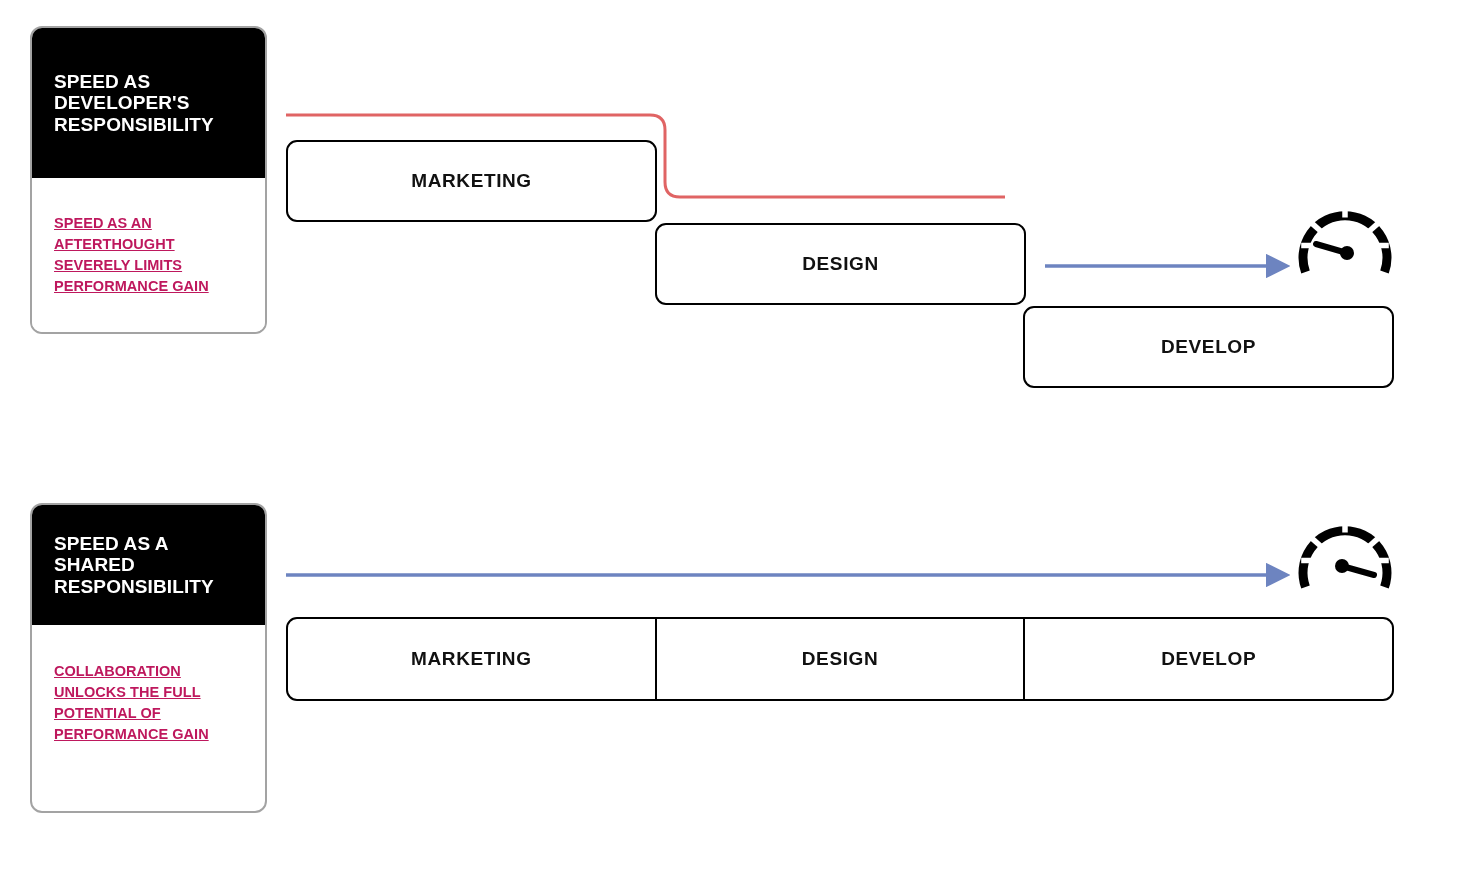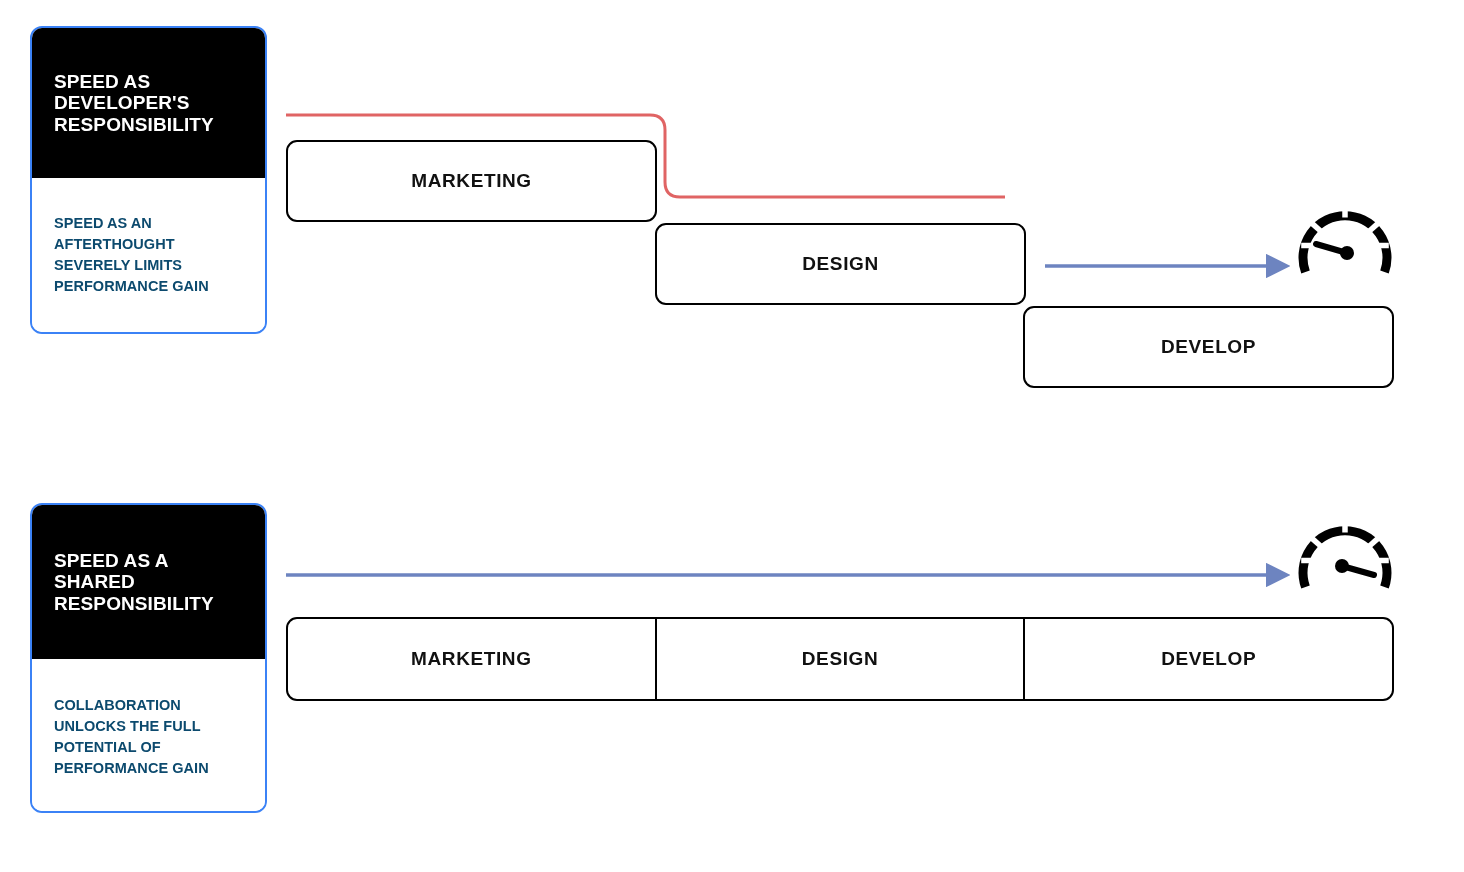--- a/index.html
+++ b/index.html
@@ -16,21 +16,21 @@
     width: 1464px;
     height: 872px;
     background: #ffffff;
     overflow: hidden;
   }
 
   
   .info-card {
     position: absolute;
     width: 237px;
-    border: 2px solid #3b82f6;
+    border: 2px solid #a3a3a3;
     border-radius: 12px;
     background: #ffffff;
     overflow: hidden;
     box-sizing: border-box;
   }
   .info-card-head {
     background: #000000;
     color: #ffffff;
     box-sizing: border-box;
     display: flex;
@@ -38,41 +38,42 @@
   }
   .info-card-head-text {
     font-size: 19px;
     font-weight: bold;
     line-height: 1.12;
     letter-spacing: 0.1px;
     padding: 0 22px;
   }
   .info-card-body {
     background: #ffffff;
-    color: #0c4a6e;
-    box-sizing: border-box;
-    display: flex;
-    align-items: center;
+    color: #be185d;
+    box-sizing: border-box;
+    display: flex;
+    align-items: center;
+    text-decoration: underline;
   }
   .info-card-body-text {
     font-size: 14.5px;
     font-weight: bold;
     line-height: 1.45;
     letter-spacing: 0.05px;
     padding: 0 22px;
   }
 
   
   #card-top { left: 30px; top: 26px; height: 308px; }
   #card-top .info-card-head { height: 150px; }
   #card-top .info-card-body { height: 154px; }
 
   
   #card-bottom { left: 30px; top: 503px; height: 310px; }
-  #card-bottom .info-card-head { height: 154px; align-items: center; }
+  #card-bottom .info-card-head { height: 120px; align-items: center; }
   #card-bottom .info-card-body { height: 156px; }
 
   
   .stage-box {
     position: absolute;
     border: 2.5px solid #000000;
     border-radius: 11px;
     background: #ffffff;
     box-sizing: border-box;
     display: flex;

